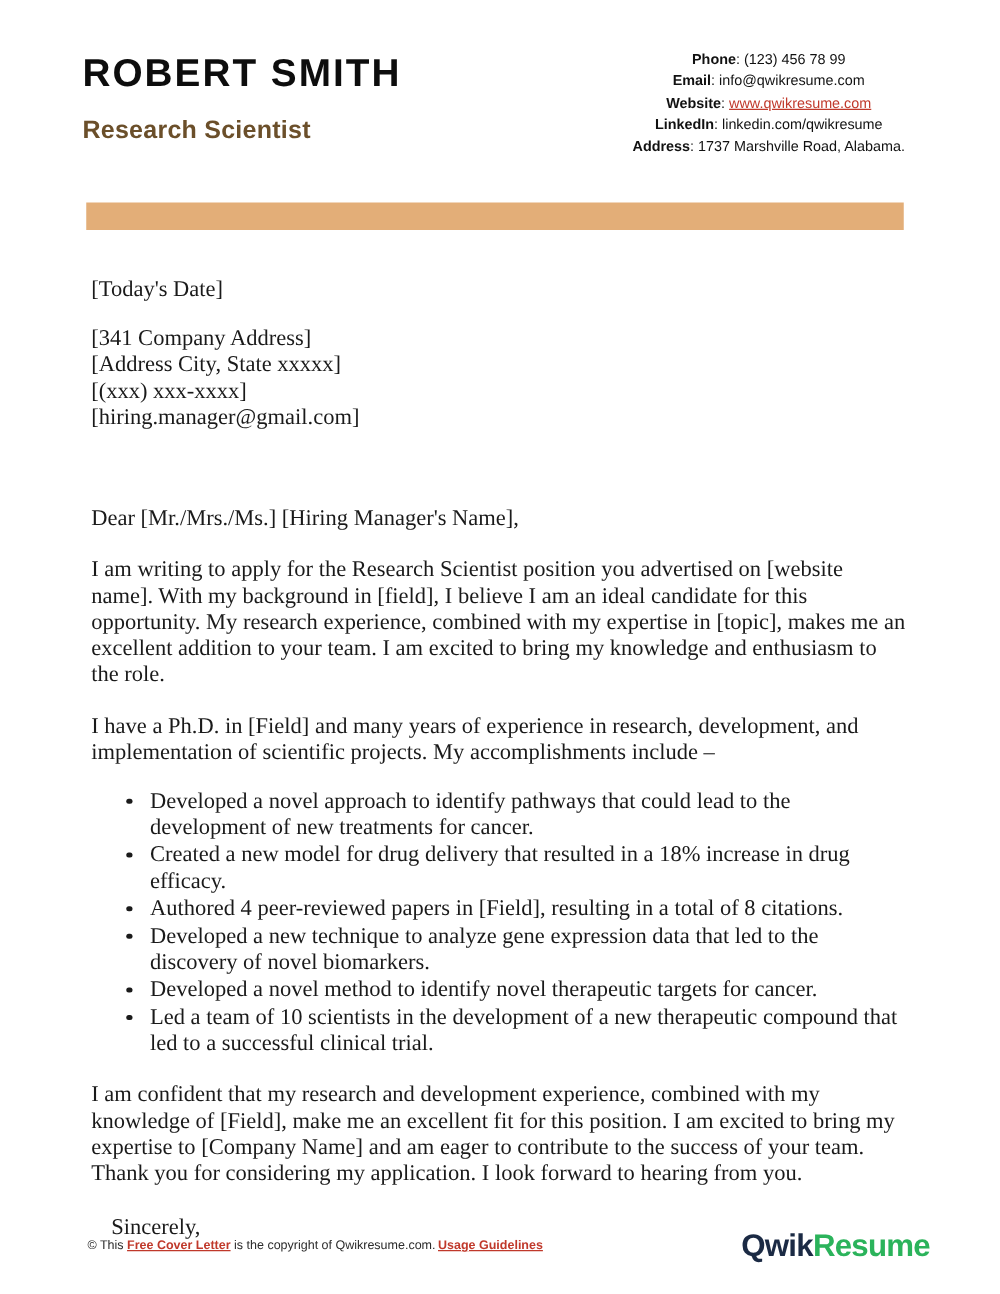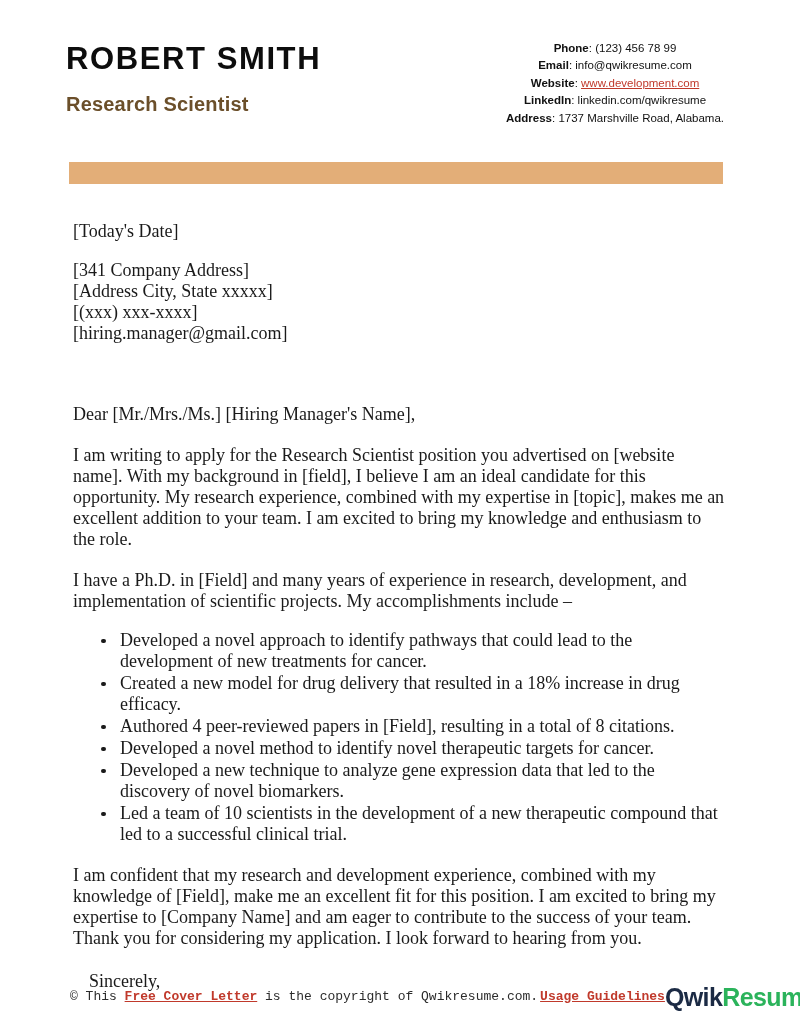--- a/index.html
+++ b/index.html
@@ -129,25 +129,24 @@
     left: 0; right: 0;
     bottom: 16px;
     height: 44px;
     padding: 0 56px 0 70px;
     box-sizing: border-box;
     display: flex;
     align-items: center;
     justify-content: space-between;
   }
   .copyright {
-    font-size: 13px;
+    font-size: 10px;
     color: #2b2b2b;
     white-space: nowrap;
     padding-bottom: 2px;
-    font-family: Liberation Mono, monospace;
   }
   .copyright a {
     color: #c0392b;
     font-weight: bold;
     text-decoration: underline;
   }
   .copyright .sep { display: inline-block; width: 2px; }
 
   .logo {
     font-size: 25px;
@@ -171,21 +170,21 @@
     </div>
 
     <div class="contact">
       <div class="row">
         <span class="lbl">Phone</span><span class="plain">: </span><span class="plain">(123) 456 78 99</span>
       </div>
       <div class="row">
         <span class="lbl">Email</span><span class="plain">: </span><span class="plain">info@qwikresume.com</span>
       </div>
       <div class="row">
-        <span class="lbl">Website</span><span class="plain">: </span><a class="link" href="#">www.development.com</a>
+        <span class="lbl">Website</span><span class="plain">: </span><a class="link" href="#">www.qwikresume.com</a>
       </div>
       <div class="row">
         <span class="lbl">LinkedIn</span><span class="plain">: </span><span class="plain">linkedin.com/qwikresume</span>
       </div>
       <div class="row">
         <span class="lbl">Address</span><span class="plain">: </span><span class="plain">1737 Marshville Road, Alabama.</span>
       </div>
     </div>
   </div>
 
@@ -205,22 +204,22 @@
     <div class="salutation">Dear [Mr./Mrs./Ms.] [Hiring Manager's Name],</div>
 
     <p class="para">I am writing to apply for the Research Scientist position you advertised on [website name]. With my background in [field], I believe I am an ideal candidate for this opportunity. My research experience, combined with my expertise in [topic], makes me an excellent addition to your team. I am excited to bring my knowledge and enthusiasm to the role.</p>
 
     <p class="para">I have a Ph.D. in [Field] and many years of experience in research, development, and implementation of scientific projects. My accomplishments include –</p>
 
     <ul class="bullets">
       <li>Developed a novel approach to identify pathways that could lead to the development of new treatments for cancer.</li>
       <li>Created a new model for drug delivery that resulted in a 18% increase in drug efficacy.</li>
       <li>Authored 4 peer-reviewed papers in [Field], resulting in a total of 8 citations.</li>
+      <li>Developed a new technique to analyze gene expression data that led to the discovery of novel biomarkers.</li>
       <li>Developed a novel method to identify novel therapeutic targets for cancer.</li>
-      <li>Developed a new technique to analyze gene expression data that led to the discovery of novel biomarkers.</li>
       <li>Led a team of 10 scientists in the development of a new therapeutic compound that led to a successful clinical trial.</li>
     </ul>
 
     <p class="para">I am confident that my research and development experience, combined with my knowledge of [Field], make me an excellent fit for this position. I am excited to bring my expertise to [Company Name] and am eager to contribute to the success of your team. Thank you for considering my application. I look forward to hearing from you.</p>
 
     <div class="signoff">
       <div>Sincerely,</div>
     </div>
   </div>
 

